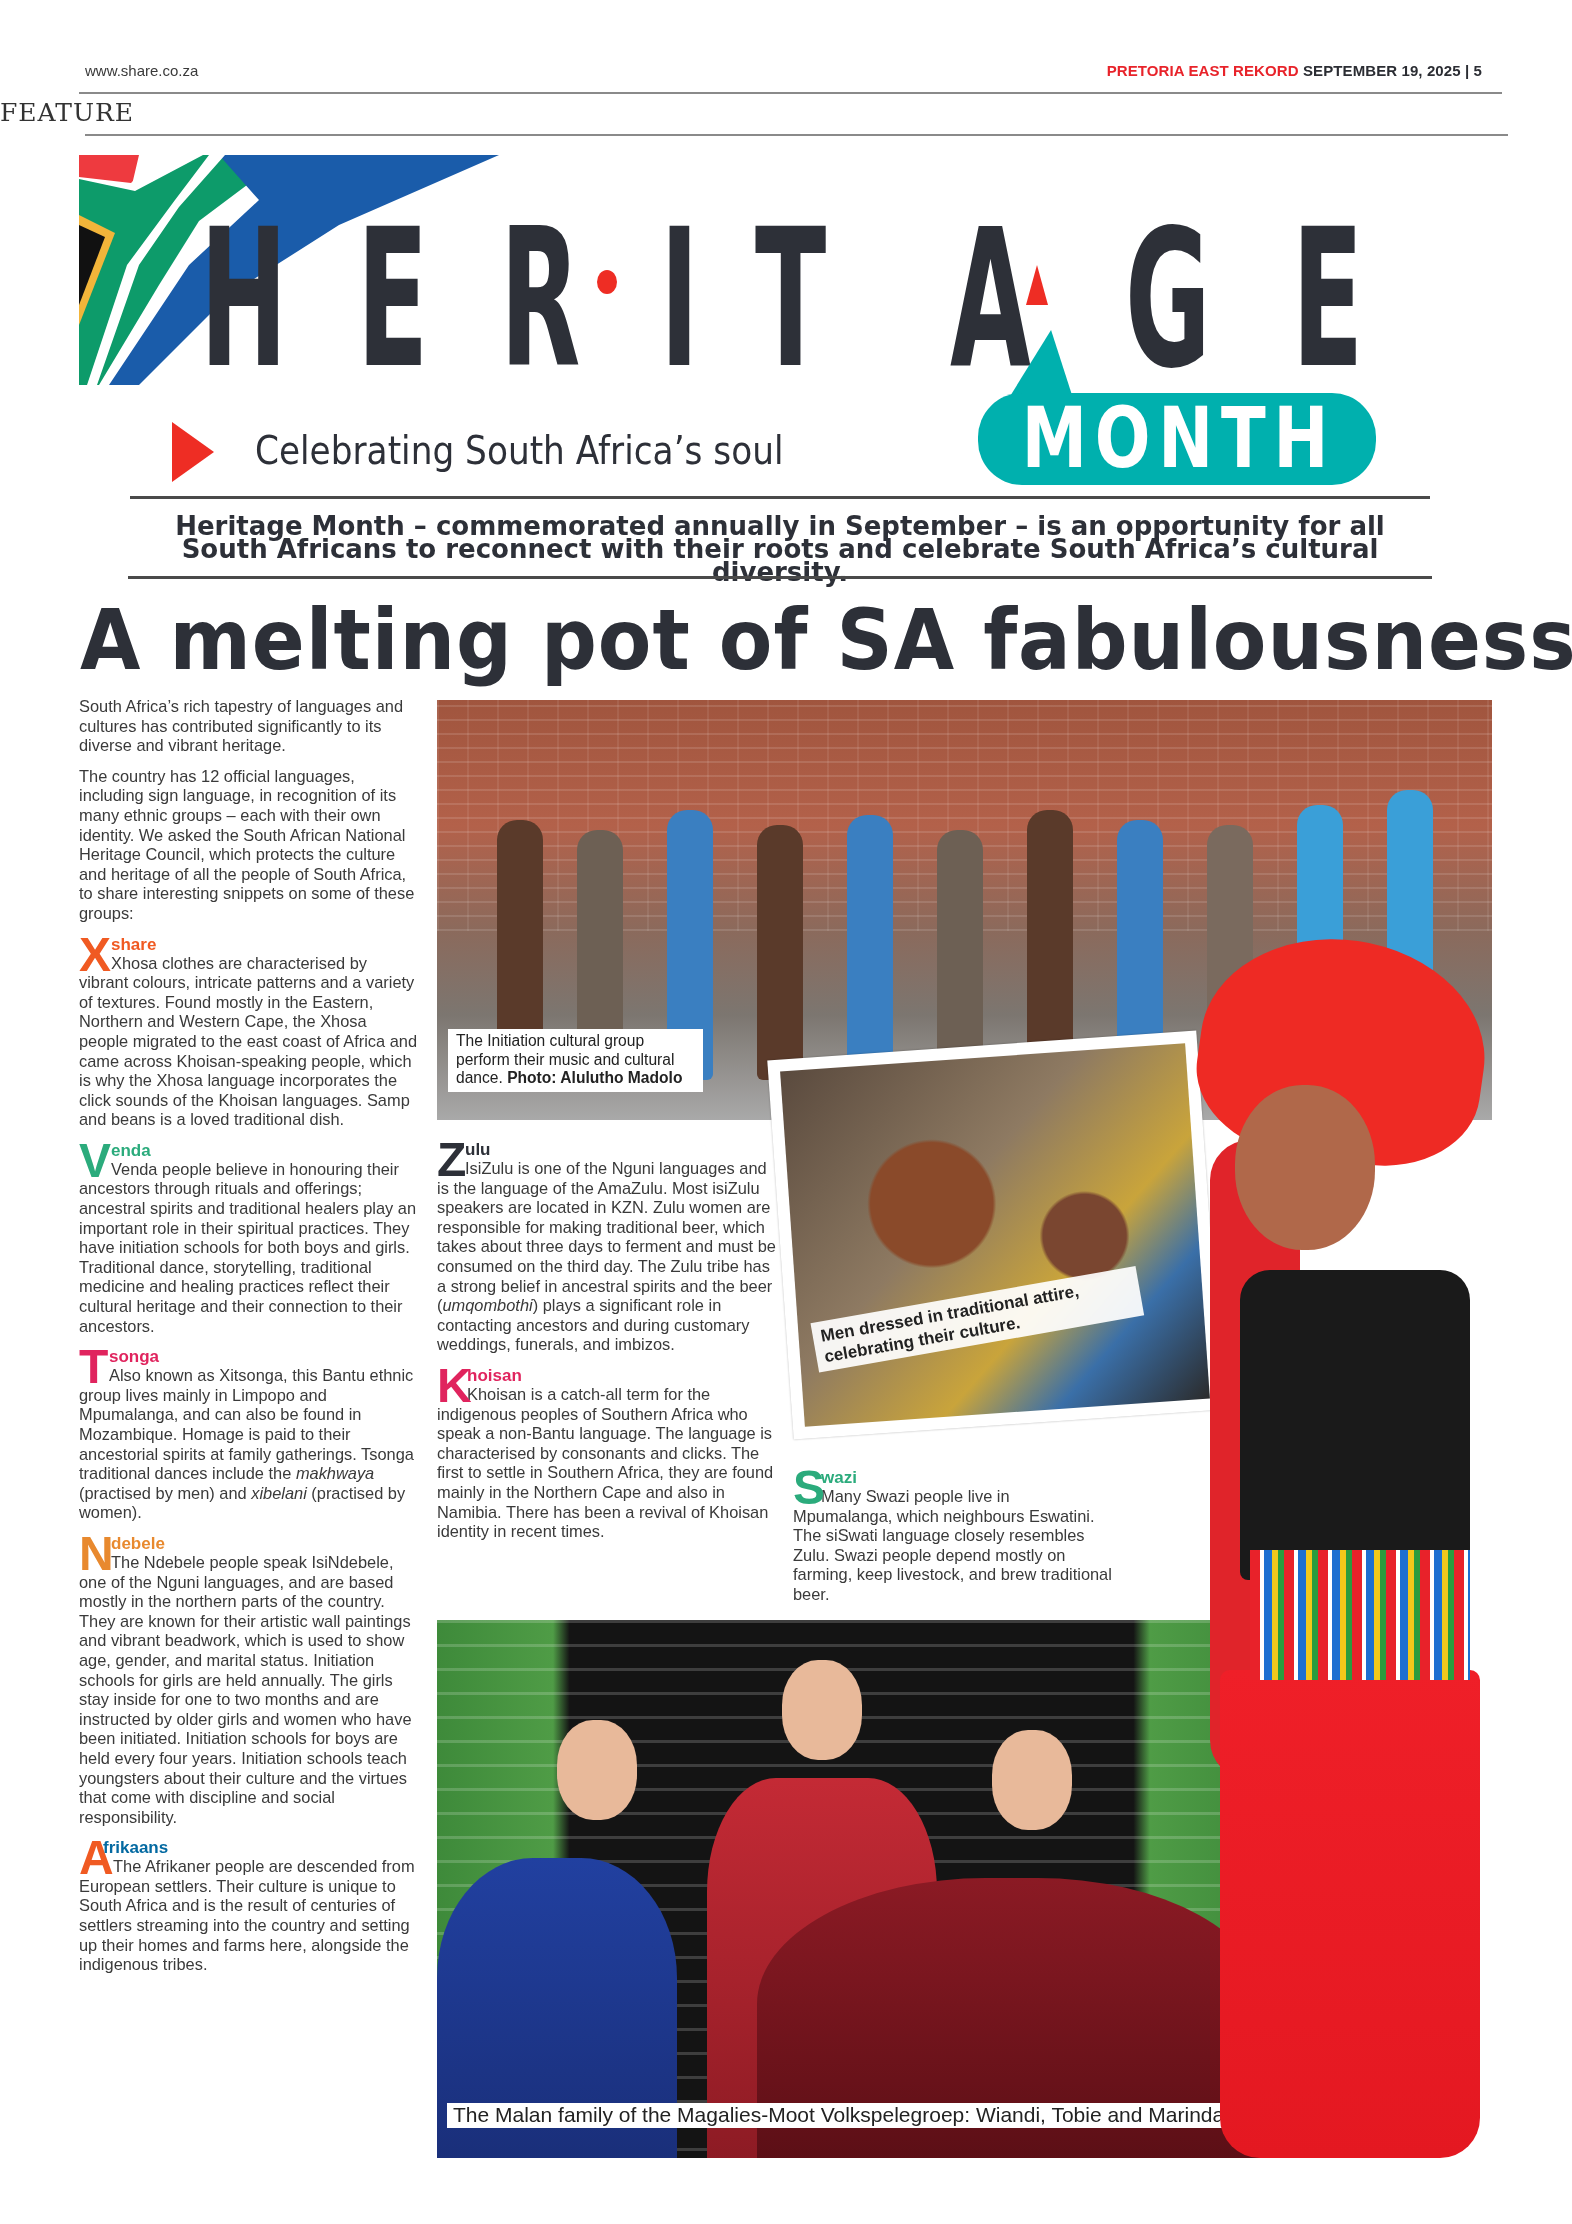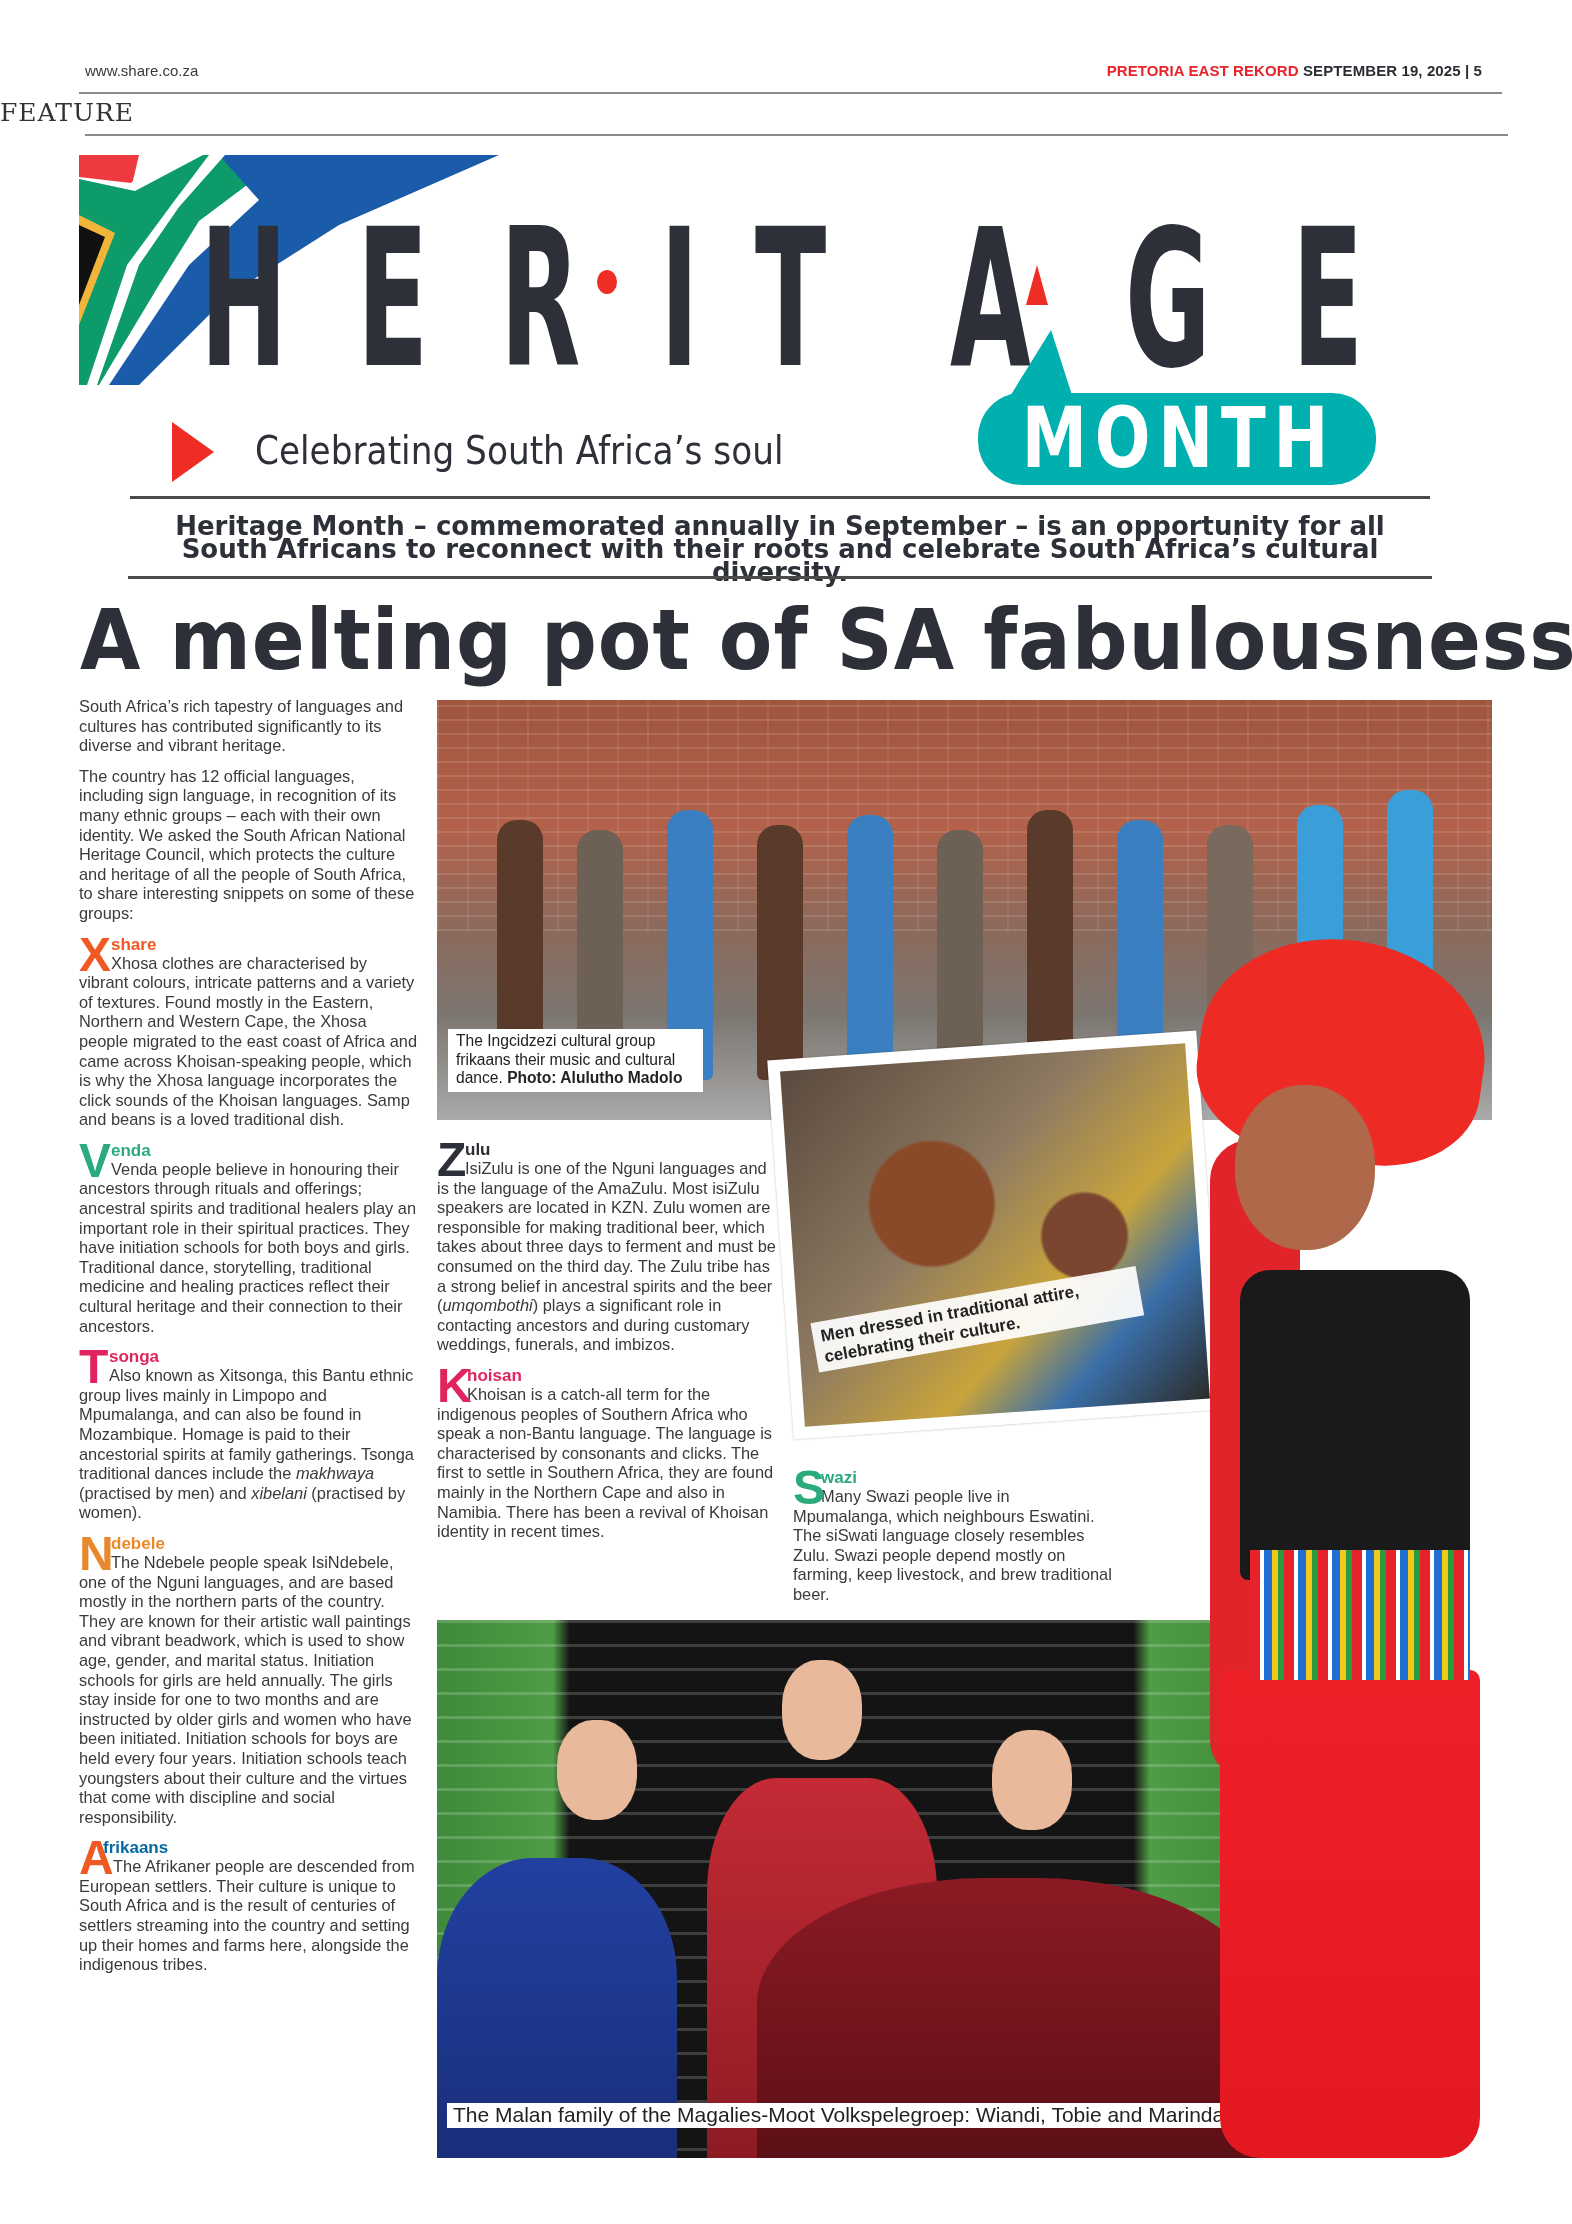--- a/index.html
+++ b/index.html
@@ -196,21 +196,21 @@
   <div class="dancer" style="left:320px;height:255px;background:#5a3a2a"></div>
   <div class="dancer" style="left:410px;height:265px;background:#3a7fc1"></div>
   <div class="dancer" style="left:500px;height:250px;background:#6d6054"></div>
   <div class="dancer" style="left:590px;height:270px;background:#5a3a2a"></div>
   <div class="dancer" style="left:680px;height:260px;background:#3a7fc1"></div>
   <div class="dancer" style="left:770px;height:255px;background:#7a6a5e"></div>
   <div class="dancer" style="left:860px;height:275px;background:#3a9fd8"></div>
   <div class="dancer" style="left:950px;height:290px;background:#3a9fd8"></div>
 </div>
 <div class="abs caption cap-dance">
-  <span>The Ingcidzezi cultural group frikaans their music and cultural dance.</span>
+  <span>The Initiation cultural group perform their music and cultural dance.</span>
   <b>Photo: Alulutho Madolo</b>
 </div>
 
 <div class="abs photo-men-frame">
   <div class="photo-men"></div>
   <div class="cap-men">Men dressed in traditional attire, celebrating their culture.</div>
 </div>
 
 <div class="abs col col-mid">
   <div class="entry">

